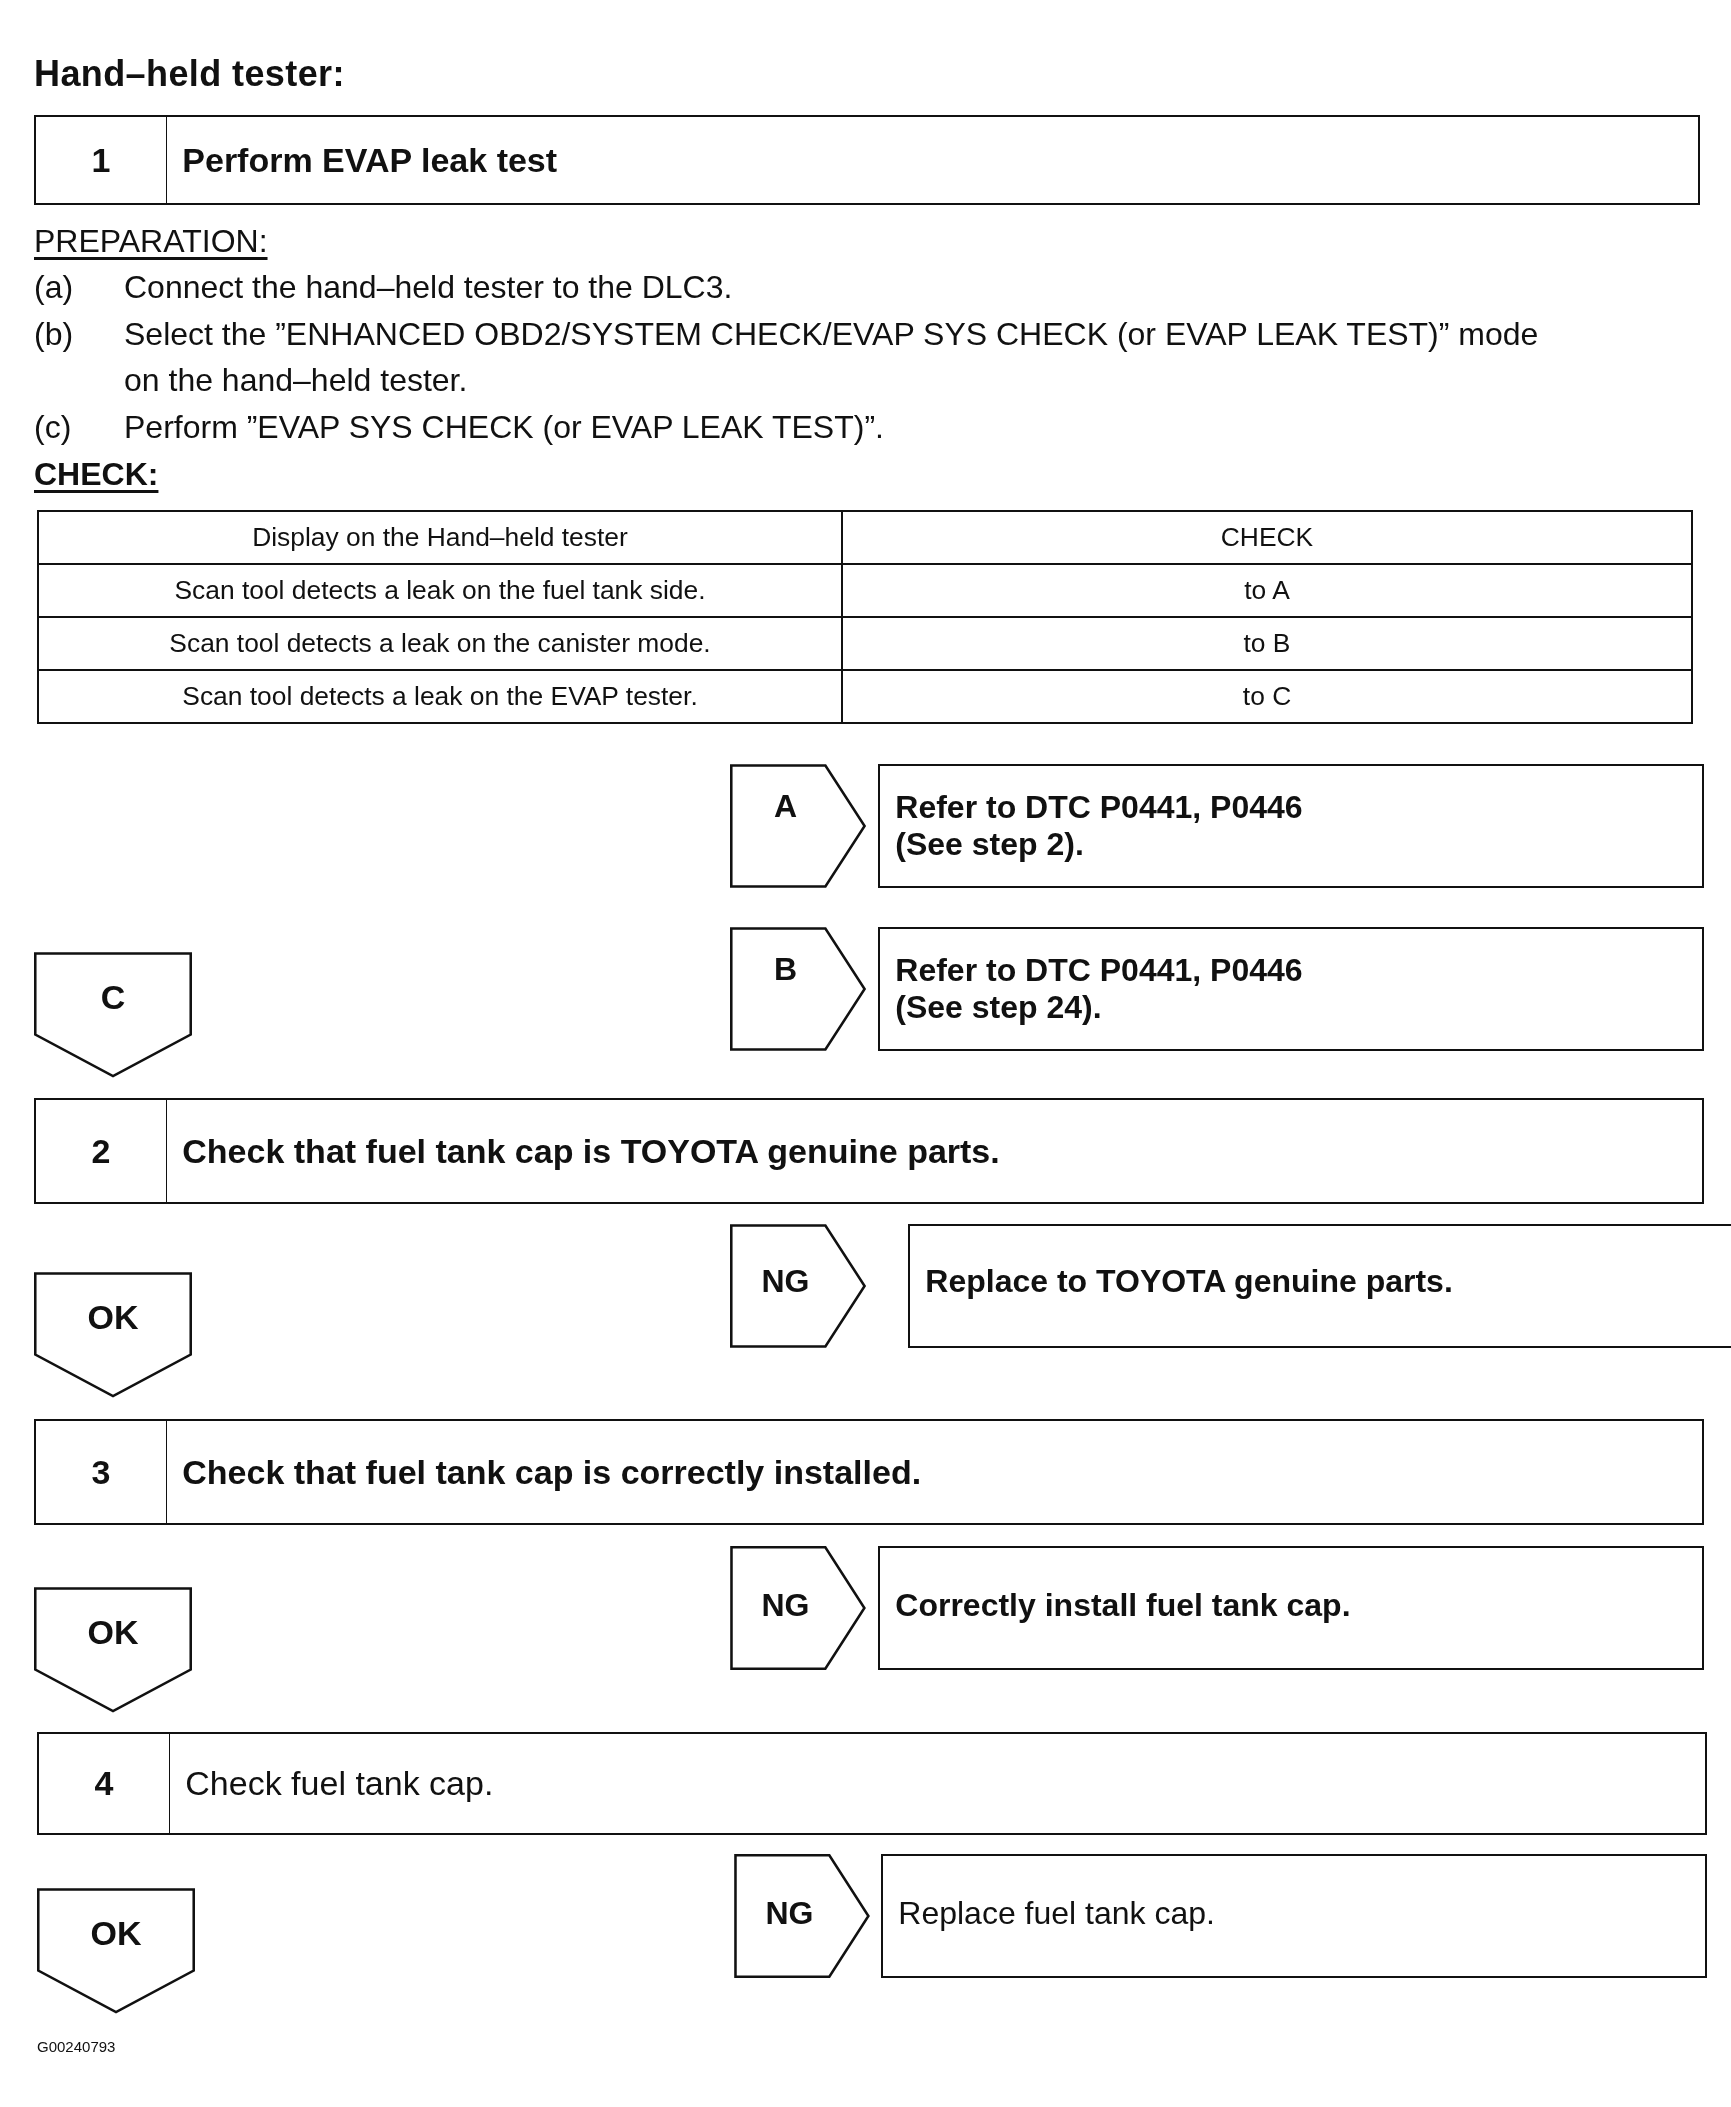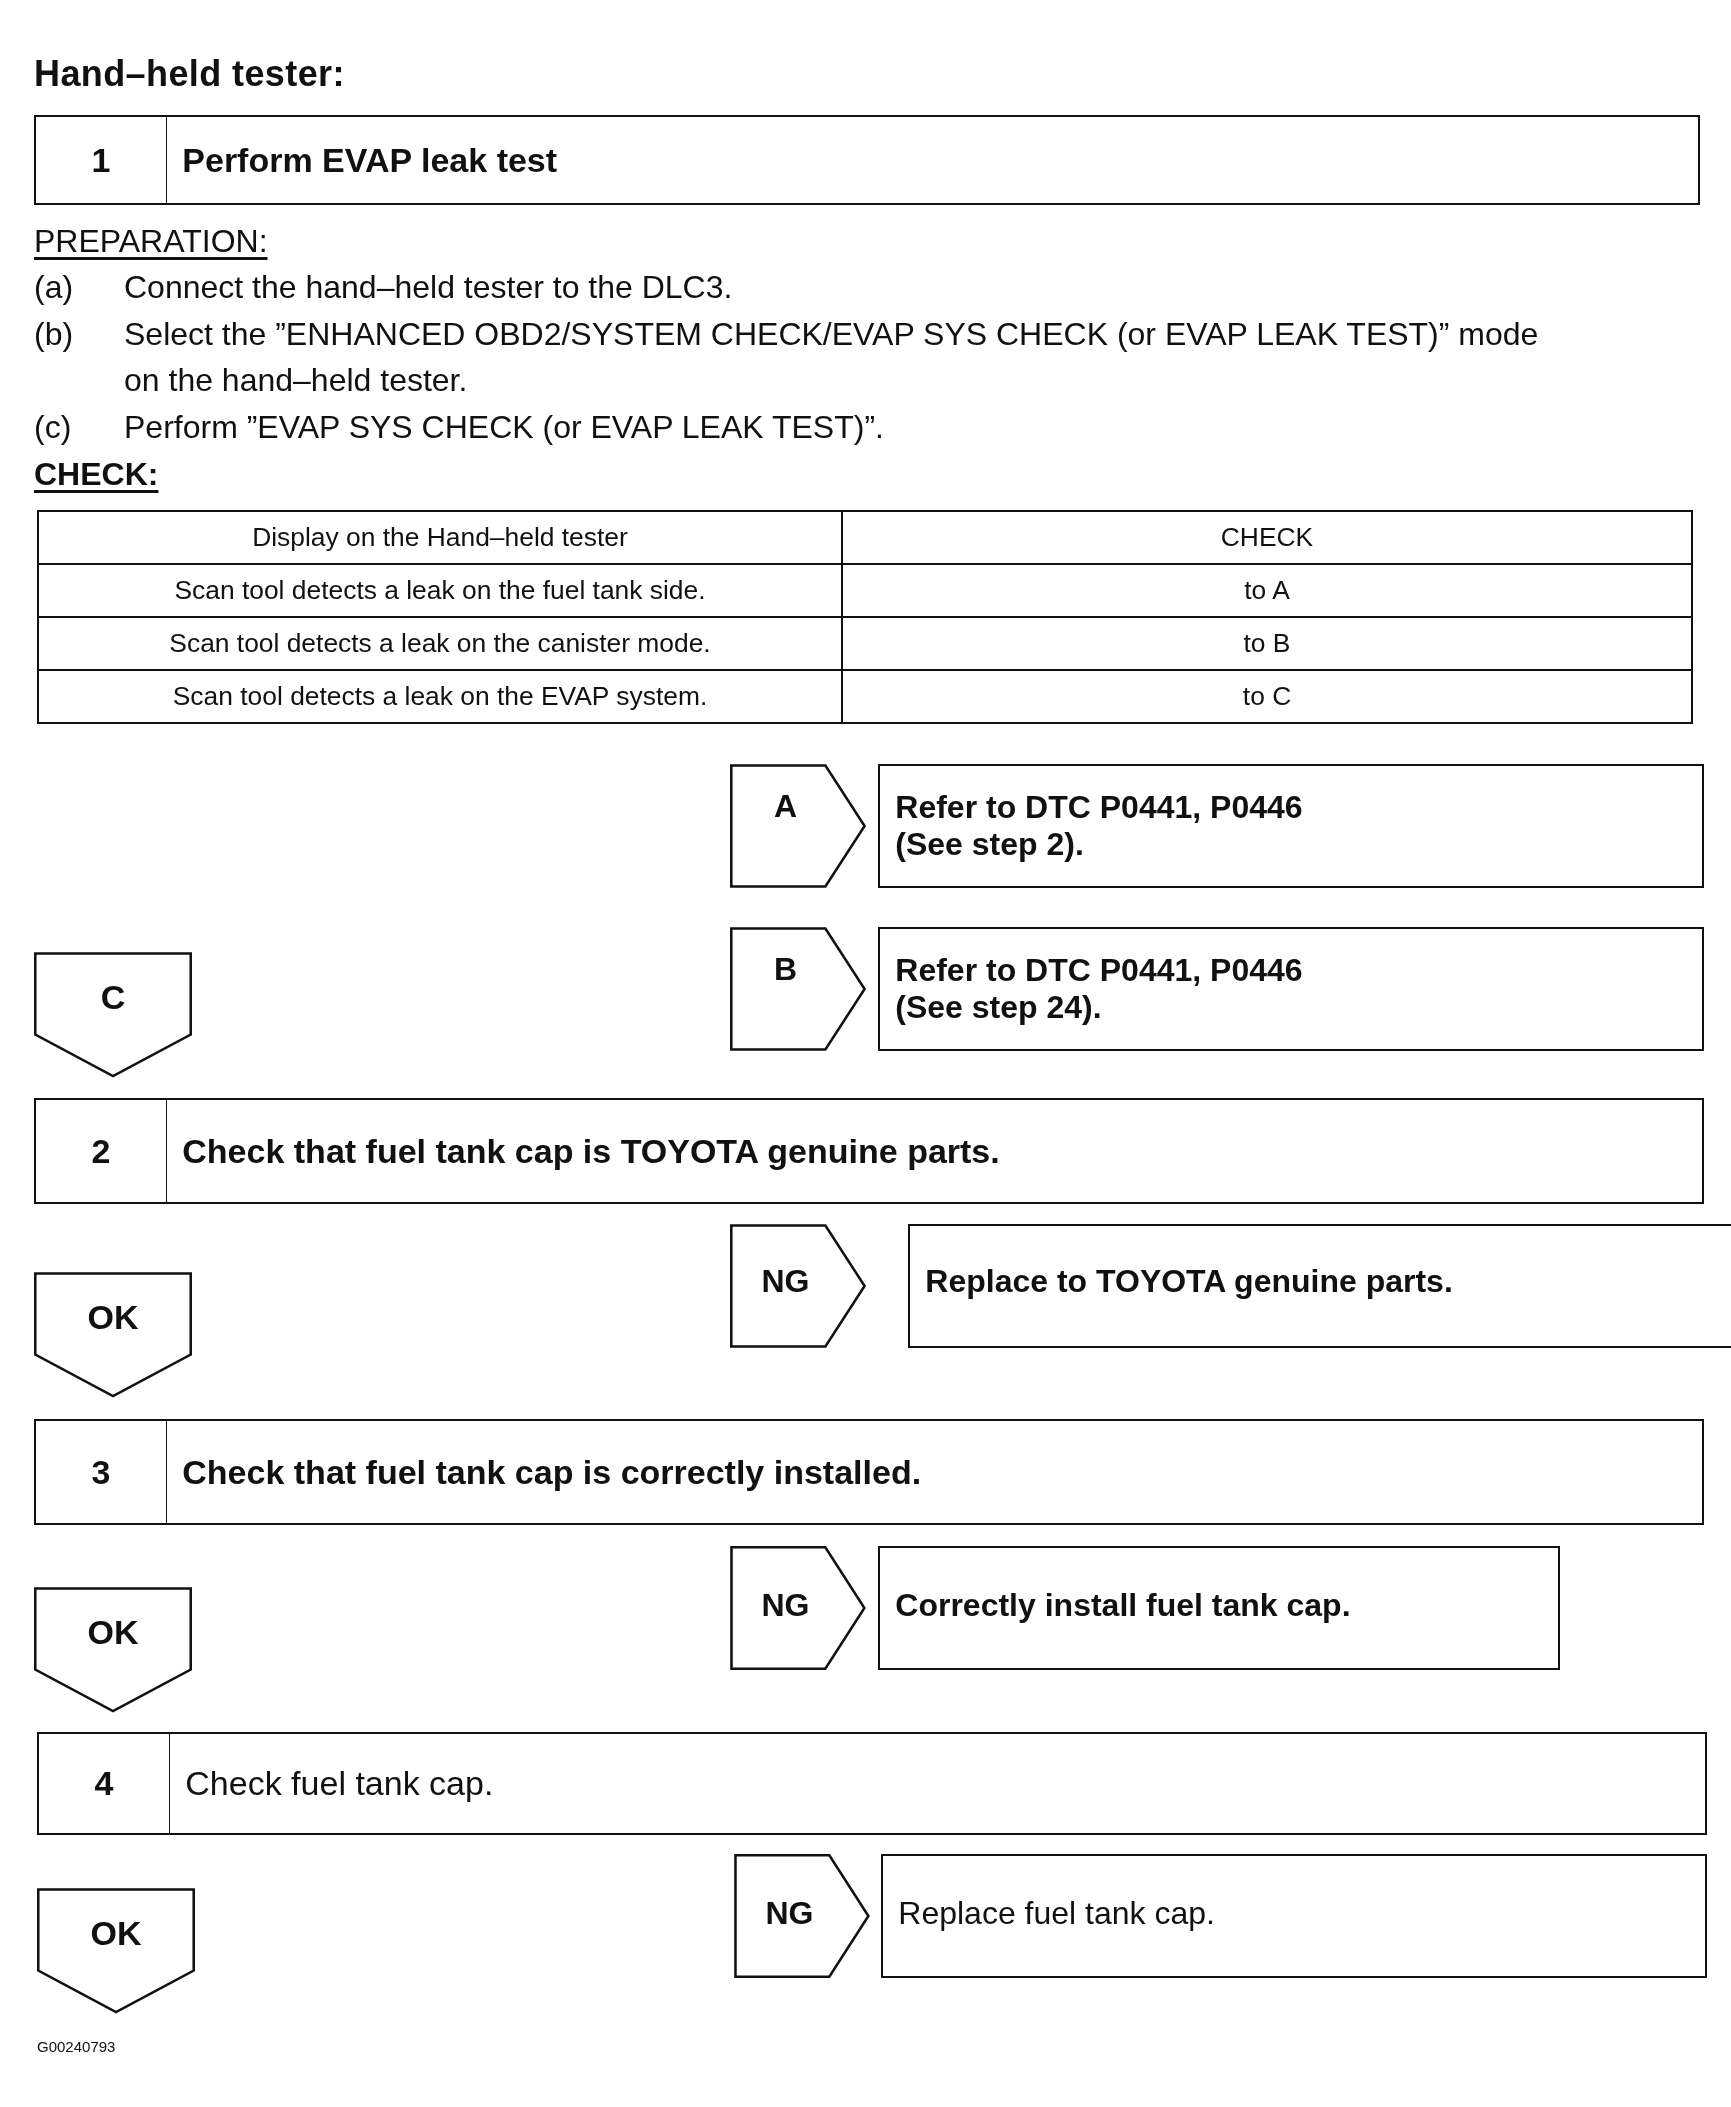--- a/index.html
+++ b/index.html
@@ -68,21 +68,21 @@
   </tr>
   <tr>
     <td>Scan tool detects a leak on the fuel tank side.</td>
     <td>to A</td>
   </tr>
   <tr>
     <td>Scan tool detects a leak on the canister mode.</td>
     <td>to B</td>
   </tr>
   <tr>
-    <td>Scan tool detects a leak on the EVAP system.</td>
+    <td>Scan tool detects a leak on the EVAP tester.</td>
     <td>to C</td>
   </tr>
 </tbody>
   </table>
 
 <div class="arrowR" style="left:730px;top:764px;width:138px;height:124px;">
   <svg width="138" height="124" viewBox="0 0 162 145">
     <polygon points="1.5,1.5 112,1.5 158,72.5 112,143.5 1.5,143.5" fill="none" stroke="#111" stroke-width="3"></polygon>
   </svg>
   <div class="lbl" style="top:24px;">A</div>
@@ -140,21 +140,21 @@
   <div class="num" style="width:131px;">3</div>
   <div class="txt">Check that fuel tank cap is correctly installed.</div>
 </div>
 
 <div class="arrowR" style="left:730px;top:1546px;width:138px;height:124px;">
   <svg width="138" height="124" viewBox="0 0 162 146">
     <polygon points="1.5,1.5 112,1.5 158,73 112,144.5 1.5,144.5" fill="none" stroke="#111" stroke-width="3"></polygon>
   </svg>
   <div class="lbl" style="top:41px;">NG</div>
 </div>
-<div class="resbox" style="left:878px;top:1546px;width:682px;height:124px;align-items:flex-start;padding-top:39px;">
+<div class="resbox" style="left:878px;top:1546px;width:826px;height:124px;align-items:flex-start;padding-top:39px;">
   <div>Correctly install fuel tank cap.</div>
 </div>
 
 <div class="arrowD" style="left:34px;top:1587px;width:158px;height:126px;">
   <svg width="158" height="126" viewBox="0 0 186 148">
     <polygon points="1.5,1.5 184.5,1.5 184.5,97 93,146 1.5,97" fill="none" stroke="#111" stroke-width="3"></polygon>
   </svg>
   <div class="lbl" style="top:25.6px;">OK</div>
 </div>
 

